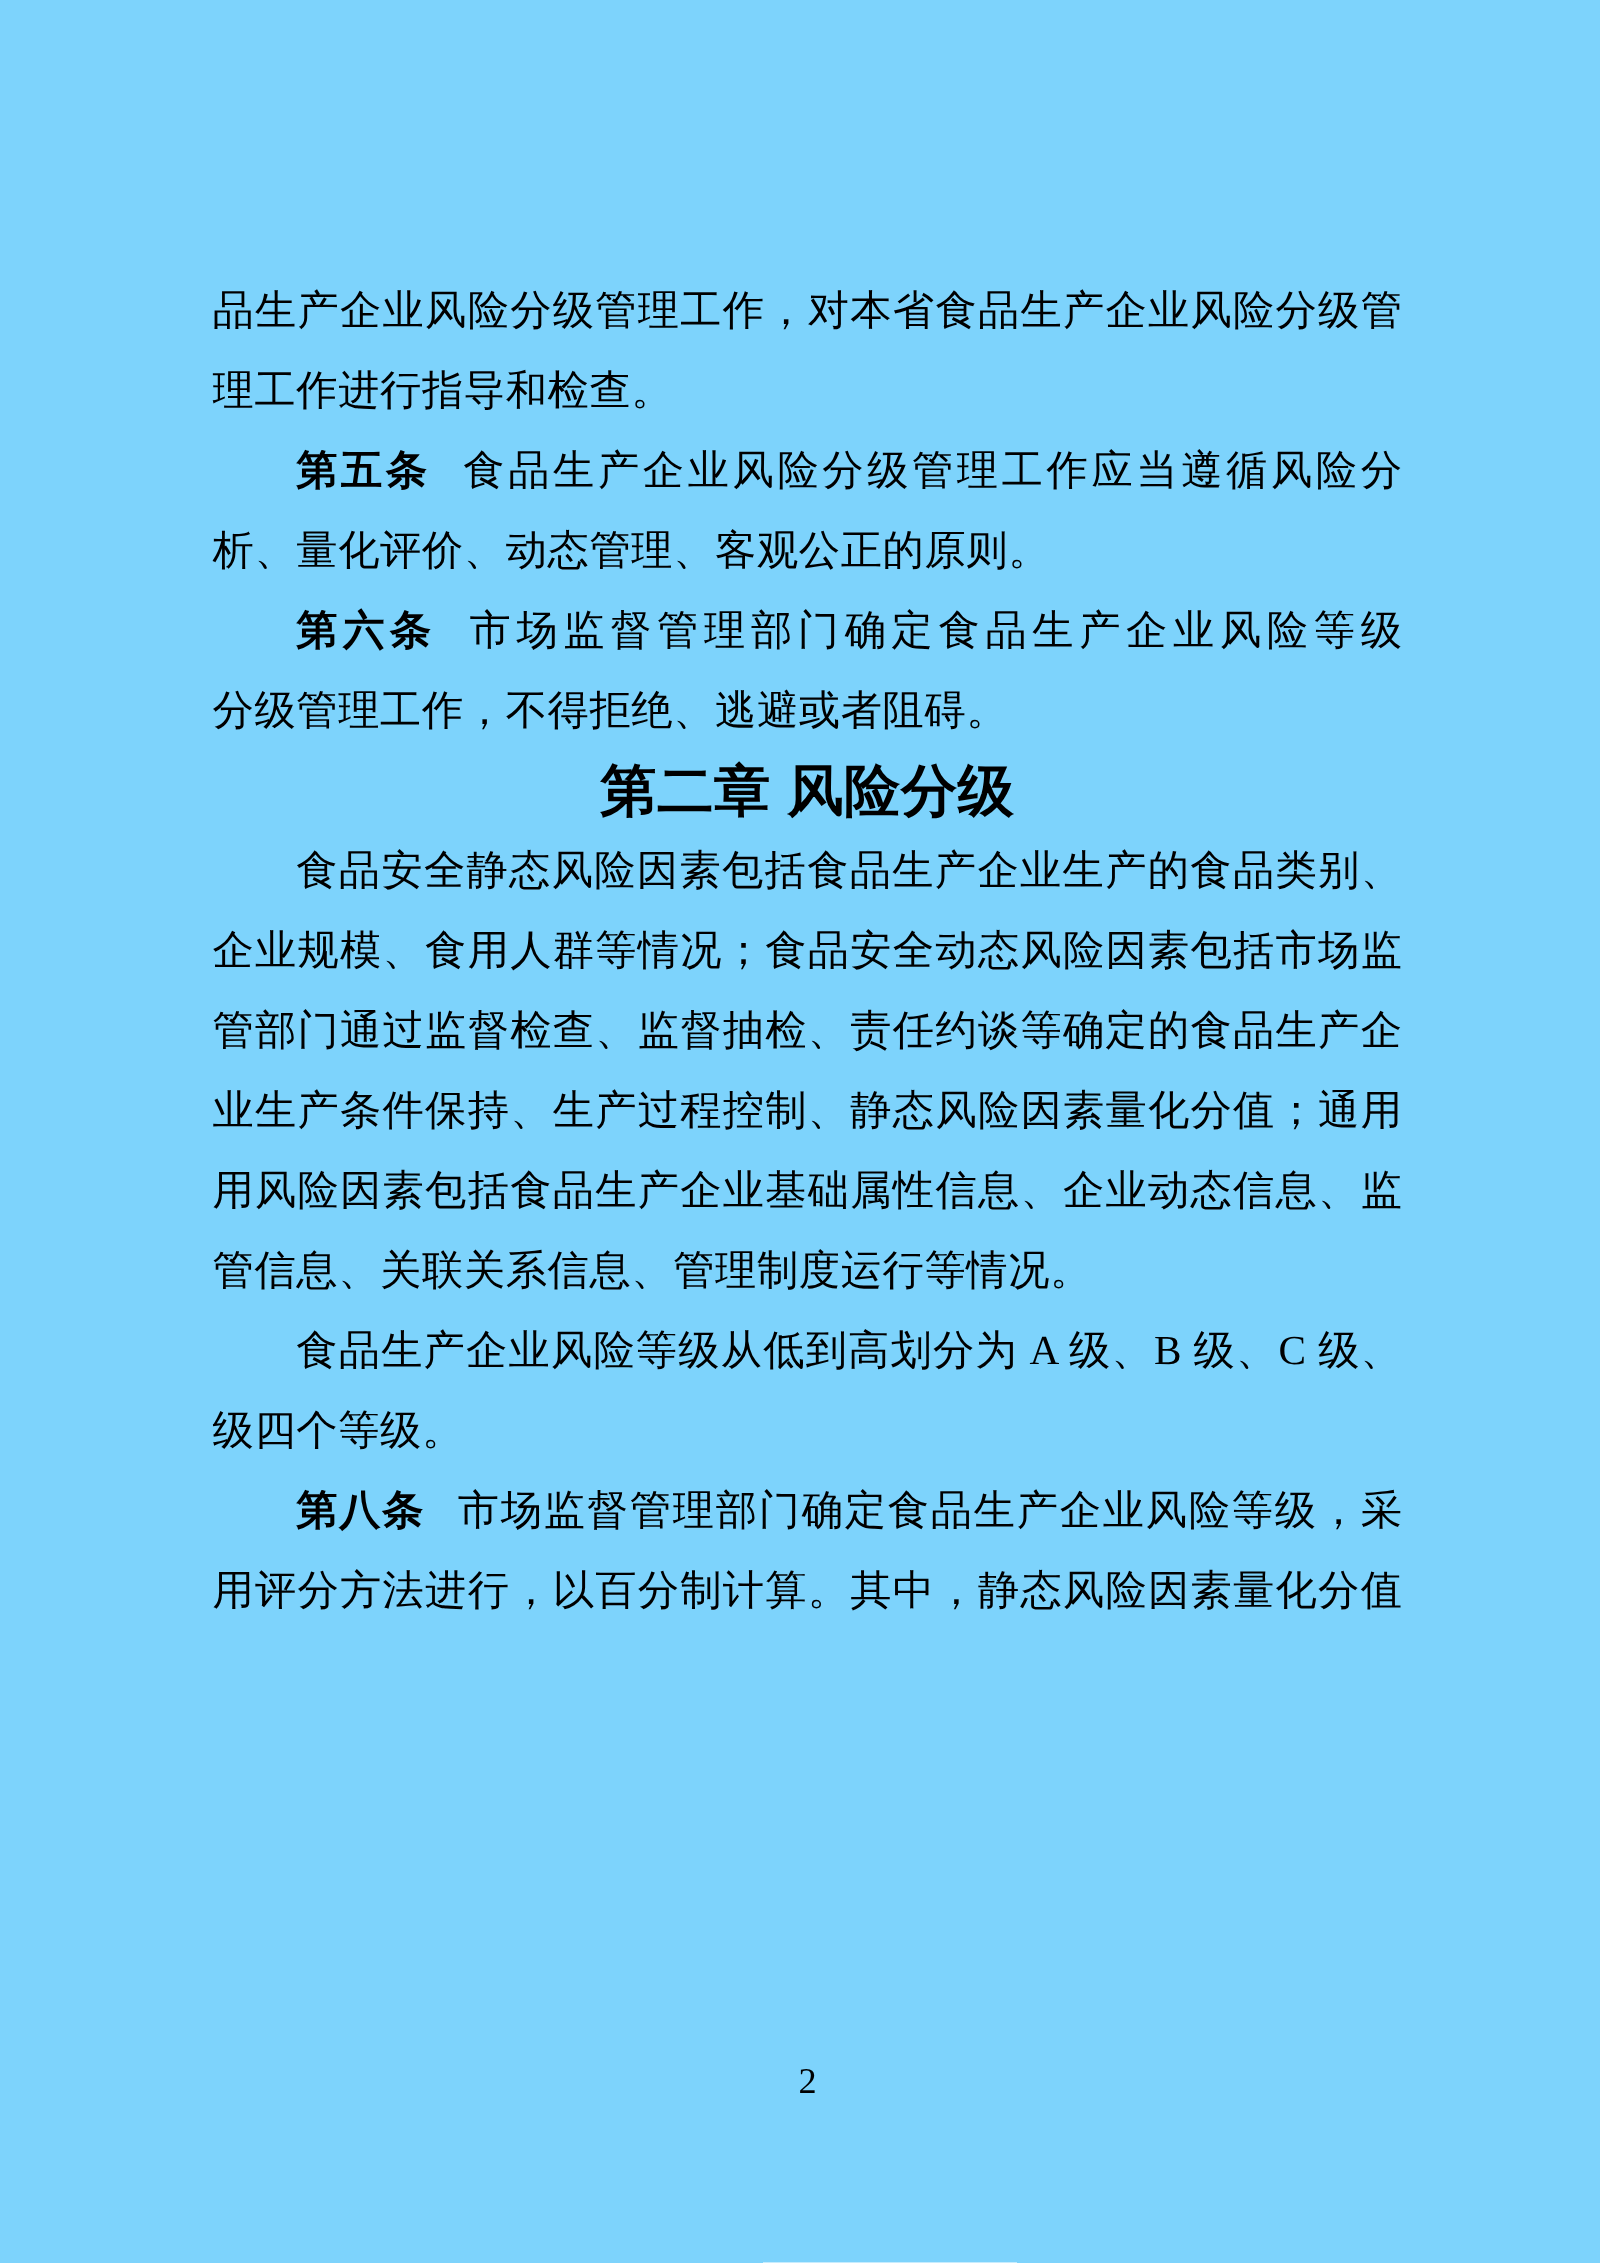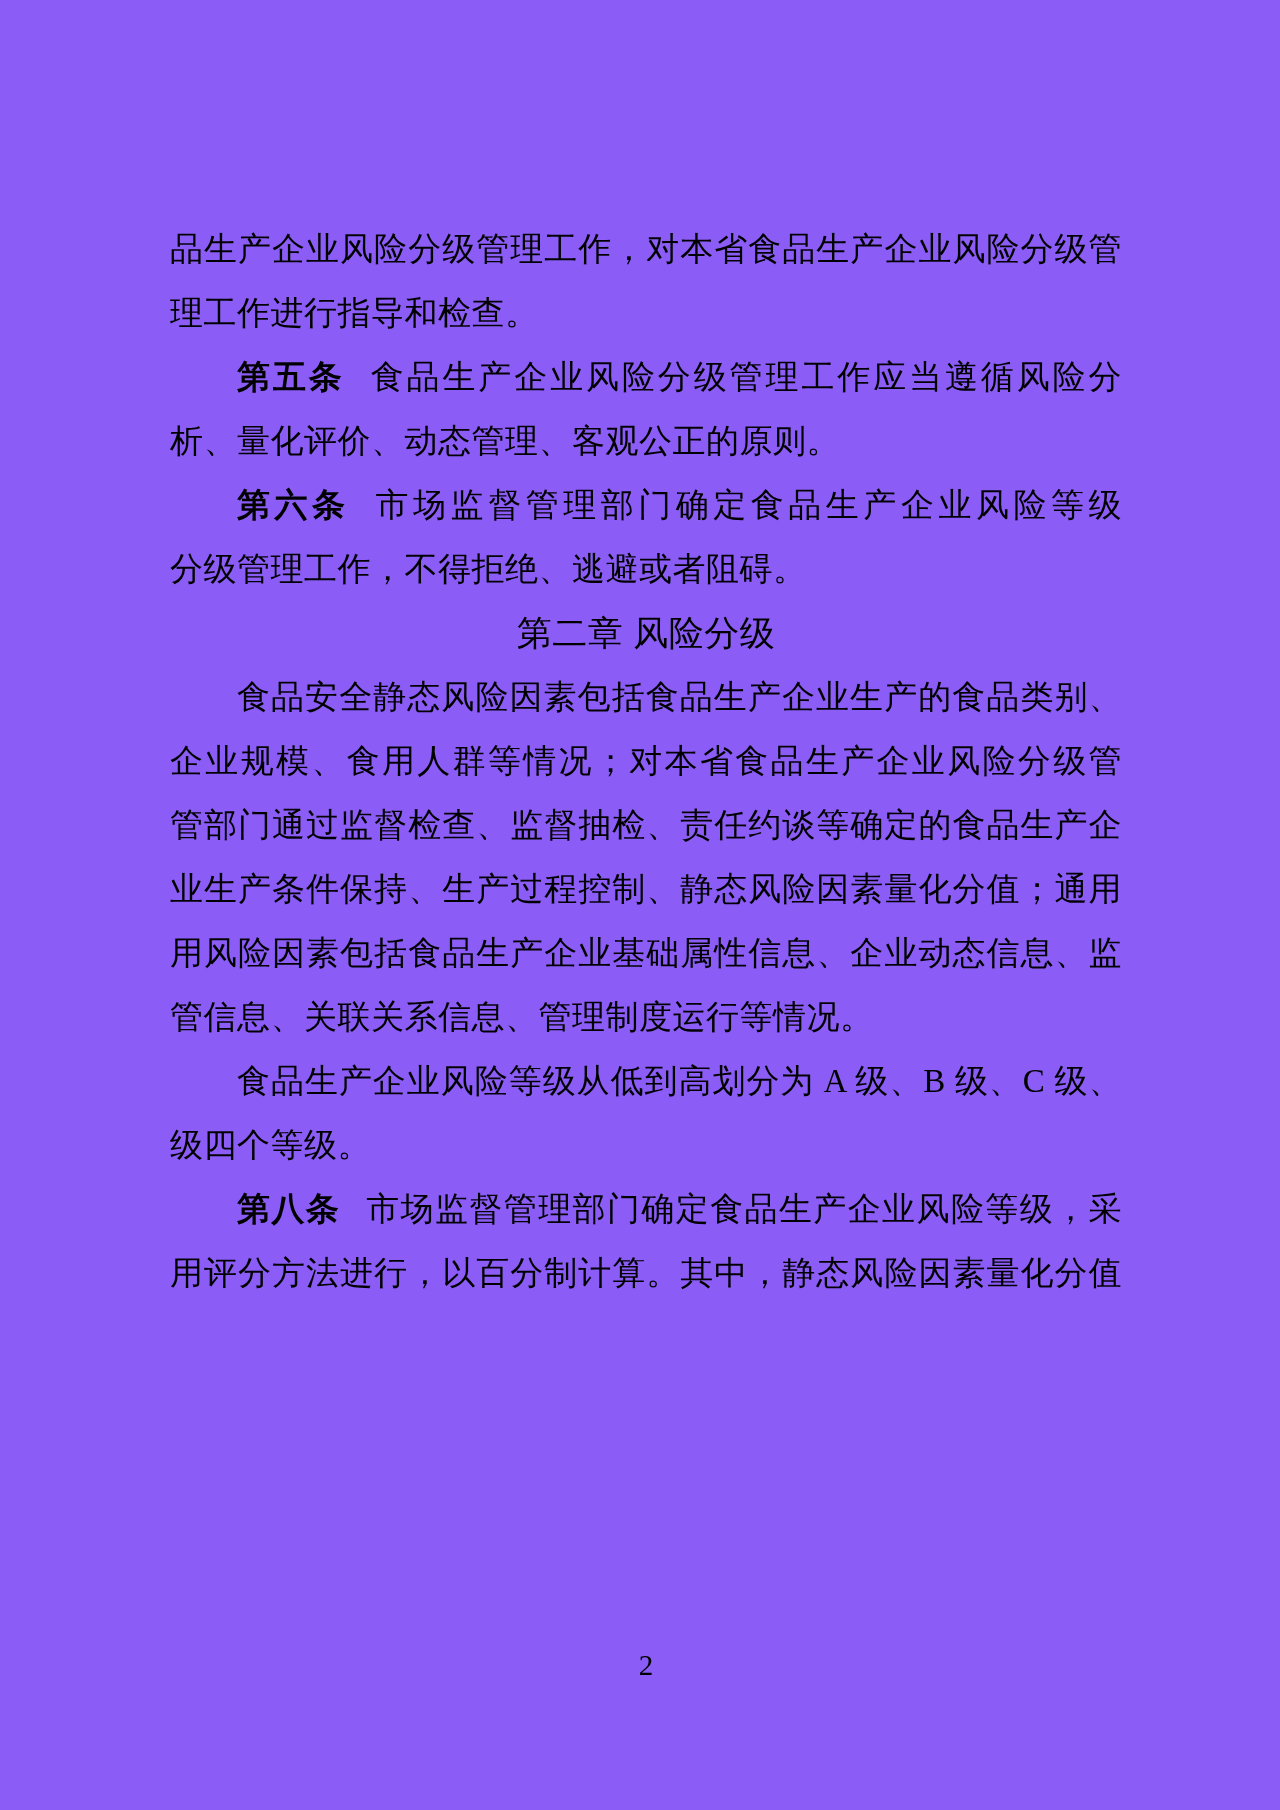--- a/index.html
+++ b/index.html
@@ -4,21 +4,21 @@
 <style>
   html, body {
     margin: 0;
     padding: 0;
     background: #ffffff;
   }
   .page {
     position: relative;
     width: 1280px;
     height: 1810px;
-    background: #8b5cf6;
+    background: #7dd3fc;
     color: #000000;
     font-family: "Liberation Serif", "DejaVu Serif", serif;
     overflow: hidden;
   }
   .content {
     position: absolute;
     left: 170px;
     top: 217px;
     width: 952px;
   }
@@ -34,22 +34,22 @@
   .line.fill {
     text-align: justify;
     text-align-last: justify;
   }
   .line.indent {
     padding-left: 67px;
   }
   .line.heading {
     text-align: left;
     text-align-last: center;
-    font-weight: 400;
-    font-size: 35px;
+    font-weight: 700;
+    font-size: 45px;
     font-family: "Liberation Sans", "DejaVu Sans", sans-serif;
   }
   .art {
     font-weight: 700;
     font-family: Liberation Serif, serif;
     margin-right: 26px;
   }
   .footer {
     position: absolute;
     left: 170px;
@@ -77,21 +77,21 @@
         <div class="line fill indent"><span class="art">第五条</span><span>食品生产企业风险分级管理工作应当遵循风险分</span></div>
         <div class="line">析、量化评价、动态管理、客观公正的原则。</div>
       </div>
       <div class="para">
         <div class="line fill indent"><span class="art">第六条</span><span>市场监督管理部门确定食品生产企业风险等级</span></div>
         <div class="line">分级管理工作，不得拒绝、逃避或者阻碍。</div>
       </div>
       <div class="line heading">第二章 风险分级</div>
       <div class="para">
         <div class="line fill indent">食品安全静态风险因素包括食品生产企业生产的食品类别、</div>
-        <div class="line fill">企业规模、食用人群等情况；对本省食品生产企业风险分级管</div>
+        <div class="line fill">企业规模、食用人群等情况；食品安全动态风险因素包括市场监</div>
         <div class="line fill">管部门通过监督检查、监督抽检、责任约谈等确定的食品生产企</div>
         <div class="line fill">业生产条件保持、生产过程控制、静态风险因素量化分值；通用信</div>
         <div class="line fill">用风险因素包括食品生产企业基础属性信息、企业动态信息、监</div>
         <div class="line">管信息、关联关系信息、管理制度运行等情况。</div>
       </div>
       <div class="para">
         <div class="line fill indent">食品生产企业风险等级从低到高划分为 A 级、B 级、C 级、D</div>
         <div class="line">级四个等级。</div>
       </div>
       <div class="para">

